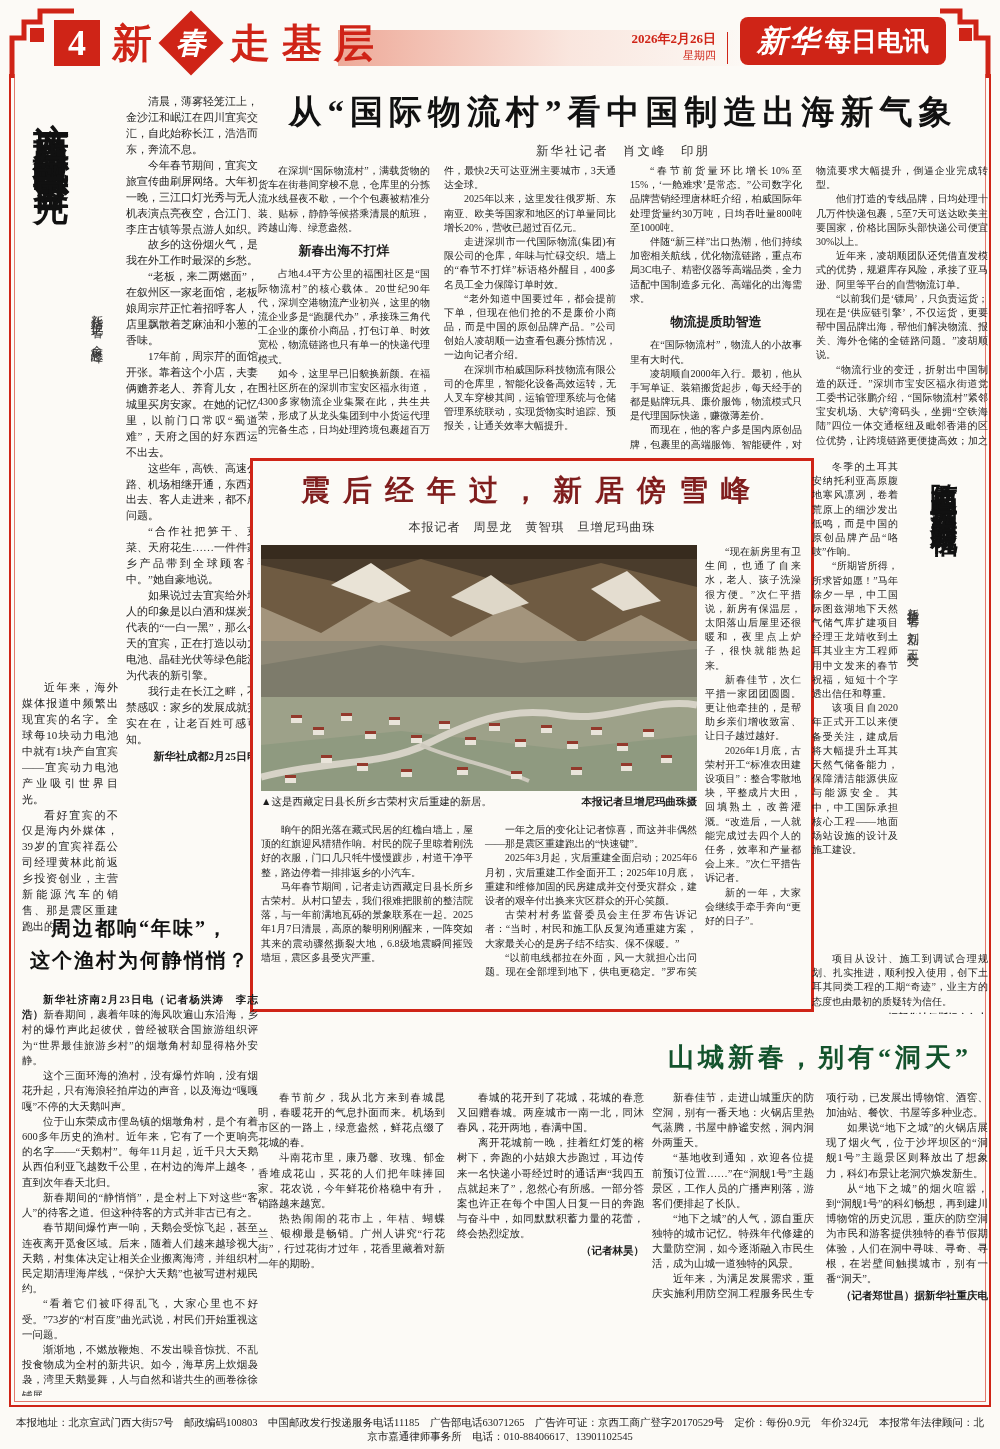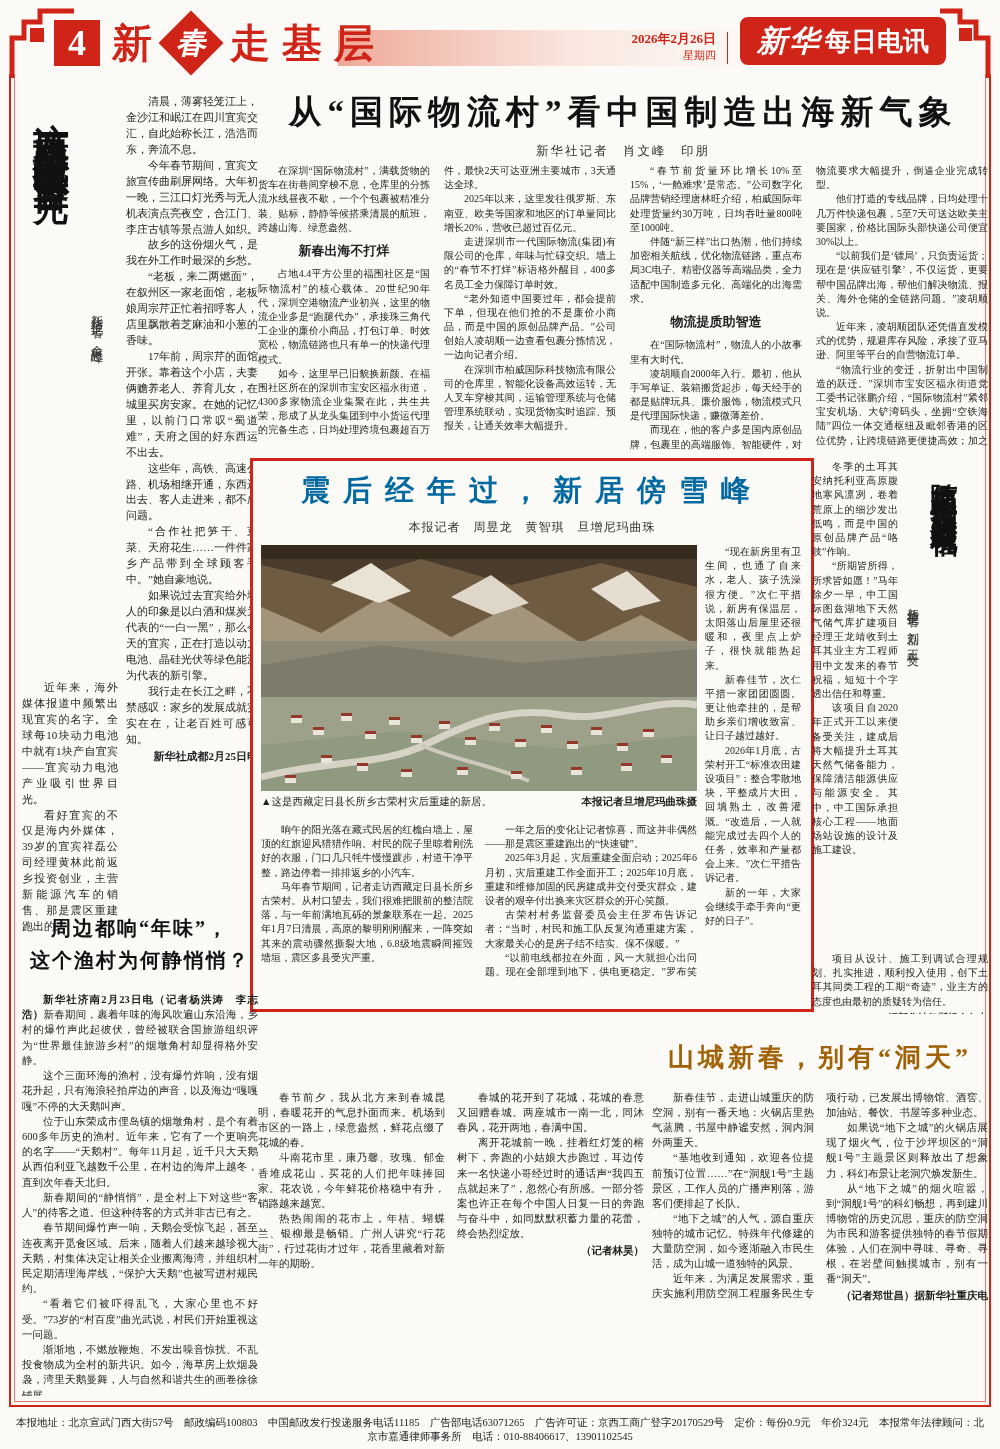--- a/index.html
+++ b/index.html
@@ -46,21 +46,21 @@
   .city-colmain{position:absolute;left:104px;top:2px;width:132px;height:808px;font-size:11px;line-height:1.45;}
   .city-colside{position:absolute;left:0px;top:588px;width:96px;height:252px;font-size:11px;line-height:1.45;}
   
   .art-log{position:absolute;left:258px;top:90px;width:730px;height:364px;z-index:1;}
   .log-h1{margin:0;text-align:center;font-size:33px;font-weight:900;letter-spacing:6px;color:#111;}
   .log-byline{margin:8px 0 0;text-align:center;font-size:12.5px;color:#333;letter-spacing:2px;}
   .log-cols{position:absolute;left:0;top:74px;width:730px;height:288px;column-count:4;column-gap:14px;
             font-size:10px;line-height:1.42;overflow:hidden;}
   
   .art-quake{position:absolute;left:250px;top:458px;width:558px;height:548px;border:3px solid #cf2417;background:#fcfaf6;z-index:1;}
-  .qk-h1{margin:10px 0 0;text-align:center;font-size:29px;font-weight:900;letter-spacing:13px;color:#0369a1;}
+  .qk-h1{margin:10px 0 0;text-align:center;font-size:29px;font-weight:900;letter-spacing:13px;color:#7f1d1d;}
   .qk-byline{margin:8px 0 0;text-align:center;font-size:12px;color:#333;letter-spacing:1px;}
   .qk-photo{position:absolute;left:8px;top:84px;width:436px;height:246px;}
   .qk-cap{position:absolute;left:8px;top:334px;width:436px;font-size:10.5px;display:flex;justify-content:space-between;}
   .qk-cap .credit{font-weight:bold;font-family:"Liberation Sans","DejaVu Sans",sans-serif;}
   .qk-cols{position:absolute;left:8px;top:362px;width:436px;height:168px;column-count:2;column-gap:12px;
            font-size:10px;line-height:1.42;overflow:hidden;}
   .qk-colright{position:absolute;left:452px;top:84px;width:96px;height:446px;font-size:10px;line-height:1.42;overflow:hidden;}
   
   .art-turkey{position:absolute;left:812px;top:458px;width:176px;height:556px;z-index:1;}
   .tk-col{position:absolute;left:0;top:2px;width:86px;height:488px;font-size:10px;line-height:1.42;overflow:hidden;}
@@ -71,21 +71,21 @@
   .art-swan{position:absolute;left:22px;top:908px;width:236px;height:492px;z-index:1;}
   .sw-h{margin:4px 0 0;text-align:center;font-size:20px;font-weight:900;letter-spacing:2px;line-height:1.6;color:#111;}
   .sw-body{position:absolute;left:0;top:84px;width:236px;height:404px;font-size:10.5px;line-height:1.45;overflow:hidden;}
   
   .art-spring{position:absolute;left:258px;top:1040px;width:386px;height:360px;z-index:1;}
   .sp-h{margin:0;text-align:center;font-size:27px;font-weight:900;letter-spacing:9px;color:#111;}
   .sp-cols{position:absolute;left:0;top:50px;width:386px;height:306px;column-count:2;column-gap:12px;
            font-size:10.5px;line-height:1.44;overflow:hidden;}
   
   .art-mtn{position:absolute;left:652px;top:1040px;width:336px;height:360px;z-index:1;}
-  .mt-h{margin:0;text-align:center;font-size:26px;font-weight:900;letter-spacing:4px;color:#a16207;}
+  .mt-h{margin:0;text-align:center;font-size:26px;font-weight:900;letter-spacing:4px;color:#14532d;}
   .mt-cols{position:absolute;left:0;top:50px;width:336px;height:306px;column-count:2;column-gap:12px;
            font-size:10.5px;line-height:1.44;overflow:hidden;}
   
   .footer{position:absolute;left:16px;right:16px;top:1416px;text-align:center;font-size:10.5px;color:#222;z-index:1;}
 </style>
 </head>
 <body>
 
 <div class="page">
   <div class="frame-outer"></div>
@@ -153,22 +153,22 @@
         <p class="para">走进深圳市一代国际物流(集团)有限公司的仓库，年味与忙碌交织。墙上的“春节不打烊”标语格外醒目，400多名员工全力保障订单时效。</p>
         <p class="para">“老外知道中国要过年，都会提前下单，但现在他们抢的不是廉价小商品，而是中国的原创品牌产品。”公司创始人凌胡顺一边查看包裹分拣情况，一边向记者介绍。</p>
         <p class="para">在深圳市柏威国际科技物流有限公司的仓库里，智能化设备高效运转，无人叉车穿梭其间，运输管理系统与仓储管理系统联动，实现货物实时追踪、预报关，让通关效率大幅提升。</p>
         <p class="para">“春节前货量环比增长10%至15%，‘一舱难求’是常态。”公司数字化品牌营销经理唐林旺介绍，柏威国际年处理货量约30万吨，日均吞吐量800吨至1000吨。</p>
         <p class="para">伴随“新三样”出口热潮，他们持续加密相关航线，优化物流链路，重点布局3C电子、精密仪器等高端品类，全力适配中国制造多元化、高端化的出海需求。</p>
         <div class="col-subhead">物流提质助智造</div>
         <p class="para">在“国际物流村”，物流人的小故事里有大时代。</p>
         <p class="para">凌胡顺自2000年入行。最初，他从手写单证、装箱搬货起步，每天经手的都是贴牌玩具、廉价服饰，物流模式只是代理国际快递，赚微薄差价。</p>
         <p class="para">而现在，他的客户多是国内原创品牌，包裹里的高端服饰、智能硬件，对物流要求大幅提升，倒逼企业完成转型。</p>
         <p class="para">他们打造的专线品牌，日均处理十几万件快递包裹，5至7天可送达欧美主要国家，价格比国际头部快递公司便宜30%以上。</p>
+        <p class="para">近年来，凌胡顺团队还凭借直发模式的优势，规避库存风险，承接了亚马逊、阿里等平台的自营物流订单。</p>
         <p class="para">“以前我们是‘镖局’，只负责运货；现在是‘供应链引擎’，不仅运货，更要帮中国品牌出海，帮他们解决物流、报关、海外仓储的全链路问题。”凌胡顺说。</p>
-        <p class="para">近年来，凌胡顺团队还凭借直发模式的优势，规避库存风险，承接了亚马逊、阿里等平台的自营物流订单。</p>
         <p class="para">“物流行业的变迁，折射出中国制造的跃迁。”深圳市宝安区福永街道党工委书记张鹏介绍，“国际物流村”紧邻宝安机场、大铲湾码头，坐拥“空铁海陆”四位一体交通枢纽及毗邻香港的区位优势，让跨境链路更便捷高效；加之宝安电子信息等产业带从代工生产向智能终端、新能源产品研发升级，源源不断的高附加值货源，倒逼物流产业迭代升级、提质增效。</p>
       </div>
   </div>
 
   <div class="art-quake">
     <h1 class="qk-h1">震后经年过，新居傍雪峰</h1>
     <p class="qk-byline">本报记者　周昱龙　黄智琪　旦增尼玛曲珠</p>
 
     <svg class="qk-photo" viewBox="0 0 436 246" preserveAspectRatio="none">
       <defs>

